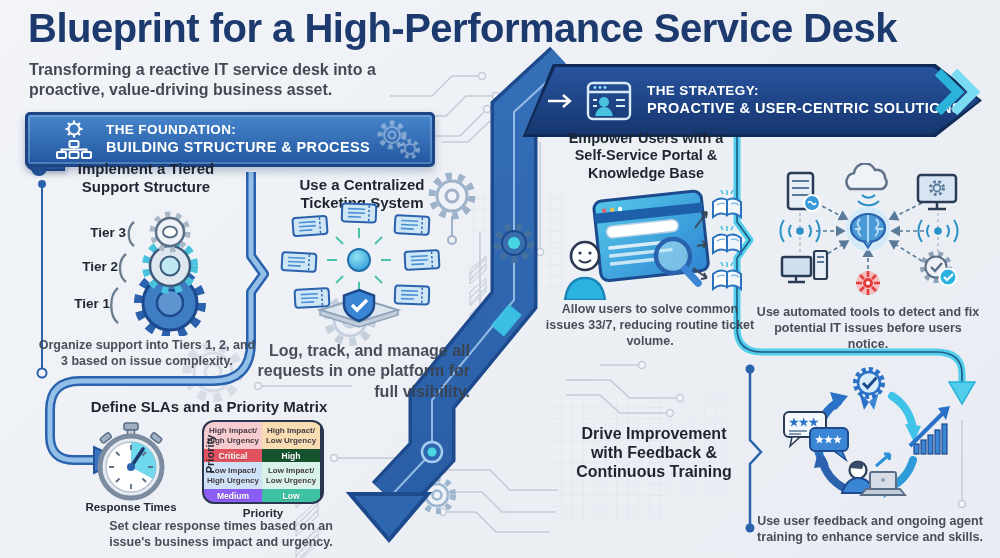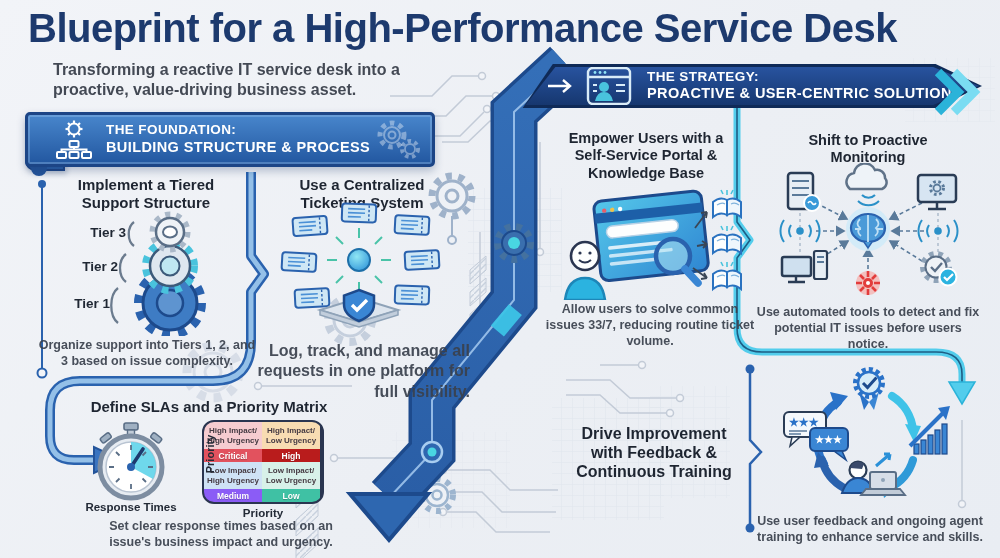--- a/index.html
+++ b/index.html
@@ -10,21 +10,21 @@
   }
   .abs{position:absolute;}
   #bg-decor{position:absolute;left:0;top:0;z-index:1;}
   .txt{z-index:5;}
   #main-title{
     left:28px;top:6px;width:960px;font-size:40px;font-weight:bold;
     color:#1d3a6e;letter-spacing:-0.5px;white-space:nowrap;
   }
   #subtitle{
     left:29px;top:60px;width:356px;font-size:16px;line-height:1.28;
-    color:#2c323e;font-weight:bold;opacity:.88;margin-left:24px;
+    color:#2c323e;font-weight:bold;opacity:.88;
   }
   
   #foundation-banner{left:25px;top:112px;width:416px;height:53px;z-index:4;}
   #foundation-ribbon{
     position:absolute;left:0px;top:3px;width:36px;height:52px;
     background:linear-gradient(180deg,#4a86c8,#2a5ea6);border:2px solid #1c4586;
     border-radius:8px 0 0 10px;box-shadow:2px 3px 5px rgba(20,50,100,.25);
   }
   #foundation-ribbon::after{
     content:"";position:absolute;left:4px;bottom:-7px;width:16px;height:14px;
@@ -33,36 +33,36 @@
   #foundation-bar{
     position:absolute;left:0;top:0;width:404px;height:49px;
     background:linear-gradient(180deg,#4886cc,#2257a0);
     border:3px solid #1c4586;border-radius:5px;
     box-shadow:0 4px 8px rgba(20,50,100,.28), inset 0 0 0 2px rgba(160,200,240,.35);
     display:flex;align-items:center;
   }
   .banner-text{color:#fff;font-weight:bold;letter-spacing:.4px;line-height:1.22;}
   .banner-text .l1{font-size:13.5px;display:block;}
   .banner-text .l2{font-size:14.5px;display:block;}
-  #strategy-banner{left:518px;top:64px;width:464px;height:44px;z-index:4;}
+  #strategy-banner{left:518px;top:64px;width:464px;height:73px;z-index:4;}
   #strategy-shape-outer{
     position:absolute;left:0;top:0;width:100%;height:100%;
     background:#0f2a57;
     clip-path:polygon(7.5% 0,90% 0,100% 50%,90% 100%,1% 100%);
   }
   #strategy-shape-inner{
     position:absolute;left:3px;top:3px;width:calc(100% - 6px);height:calc(100% - 6px);
     background:linear-gradient(180deg,#28539f,#16376f);
     clip-path:polygon(7.5% 0,90% 0,100% 50%,90% 100%,1% 100%);
     display:flex;align-items:center;
   }
   
   .sec-title{font-weight:bold;color:#1e2531;text-align:center;line-height:1.2;}
   .sec-caption{font-weight:bold;color:#3a414d;text-align:center;line-height:1.28;opacity:.92;}
-  #tiered-title{left:70px;top:176px;width:152px;font-size:15px;}
+  #tiered-title{left:70px;top:160px;width:152px;font-size:15px;}
   #tiered-caption{left:38px;top:337px;width:218px;font-size:12.5px;}
   #ticketing-title{left:288px;top:176px;width:148px;font-size:15px;}
   #ticketing-caption{left:254px;top:341px;width:216px;font-size:16px;text-align:right;}
   #selfservice-title{left:562px;top:130px;width:168px;font-size:14.5px;}
   #selfservice-caption{left:543px;top:301px;width:214px;font-size:12.5px;}
   #monitoring-title{left:797px;top:132px;width:142px;font-size:14.5px;}
   #monitoring-caption{left:753px;top:304px;width:230px;font-size:12.5px;}
   #sla-title{left:76px;top:398px;width:266px;font-size:15px;}
   #sla-caption{left:103px;top:518px;width:236px;font-size:12.5px;}
   #response-label{left:80px;top:501px;width:102px;font-size:11.5px;font-weight:bold;color:#232a36;text-align:center;}
@@ -73,21 +73,21 @@
   #matrix-box{
     width:118px;border:2.5px solid #2a3550;border-radius:12px;overflow:hidden;
     display:grid;grid-template-columns:58px 58px;background:#2a3550;gap:0;
   }
   .m-cell{display:flex;flex-direction:column;}
   .m-cond{height:27px;font-size:8px;font-weight:bold;color:#453a42;
     display:flex;flex-direction:column;align-items:center;justify-content:center;line-height:1.15;text-align:center;}
   .m-bar{height:13px;font-size:8.5px;font-weight:bold;color:#fff;
     display:flex;align-items:center;justify-content:center;text-shadow:0 1px 1px rgba(0,0,0,.25);}
   #m1 .m-cond{background:#f6ccd0;} #m1 .m-bar{background:#e2525e;}
-  #m2 .m-cond{background:#f8dcb2;} #m2 .m-bar{background:#b91c1c;}
+  #m2 .m-cond{background:#f8dcb2;} #m2 .m-bar{background:#14532d;}
   #m3 .m-cond{background:#cfe2f5;} #m3 .m-bar{background:#8b5cf6;}
   #m4 .m-cond{background:#d8f1e9;} #m4 .m-bar{background:#3fc1a4;}
   #matrix-ylabel{
     position:absolute;left:-22px;top:28px;font-size:11px;font-weight:bold;color:#232a36;
     transform:rotate(-90deg);transform-origin:center;width:60px;text-align:center;
   }
   #matrix-xlabel{font-size:11.5px;font-weight:bold;color:#232a36;text-align:center;margin-top:3px;}
 </style>
 </head>
 <body>
@@ -413,21 +413,20 @@
     <use href="#book" transform="translate(172,58)"></use>
     <use href="#book" transform="translate(172,94)"></use>
     <g stroke="#3a4656" stroke-width="1.8" fill="none">
       <path d="M140 48 L152 32 M152 32 l-6 1 M152 32 l-1 6"></path>
       <path d="M142 66 L152 64 M152 64 l-5 -3 M152 64 l-4 4"></path>
       <path d="M138 88 L152 98 M152 98 l-3 -5 M152 98 l-6 1"></path>
     </g>
   </svg>
   <div class="abs txt sec-caption" id="selfservice-caption">Allow users to solve common issues 33/7, reducing routine ticket volume.</div>
 
-  <div class="abs txt sec-title" id="monitoring-title">Shift to Proactive Monitoring</div>
   <svg class="abs txt" style="left:770px;top:163px" width="200" height="138" viewBox="0 0 200 138">
     <defs>
       <marker id="ah" markerWidth="7" markerHeight="7" refX="5" refY="3.5" orient="auto">
         <path d="M0 0 L6 3.5 L0 7 z" fill="#5a7a9a"></path>
       </marker>
     </defs>
 
     <g stroke="#aab9c9" stroke-width="1.4" stroke-dasharray="3 3">
       <path d="M30 50 V90"></path>
         <path d="M168 50 V90"></path>

